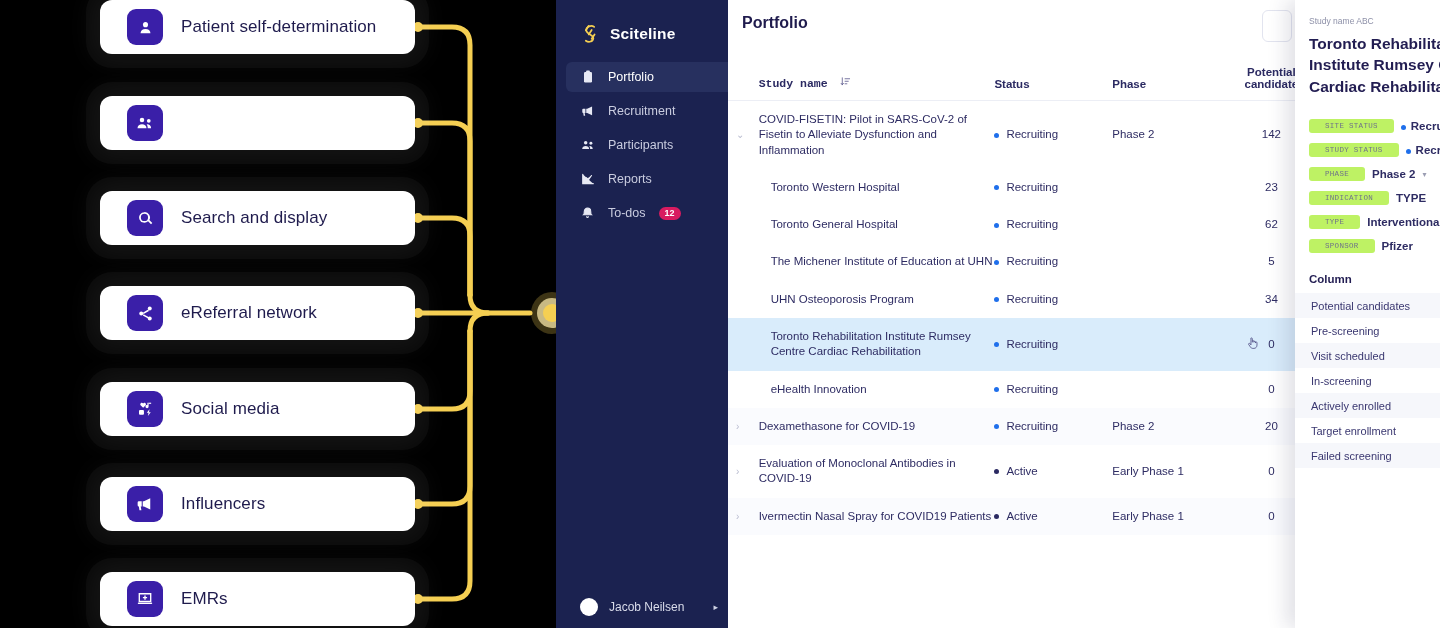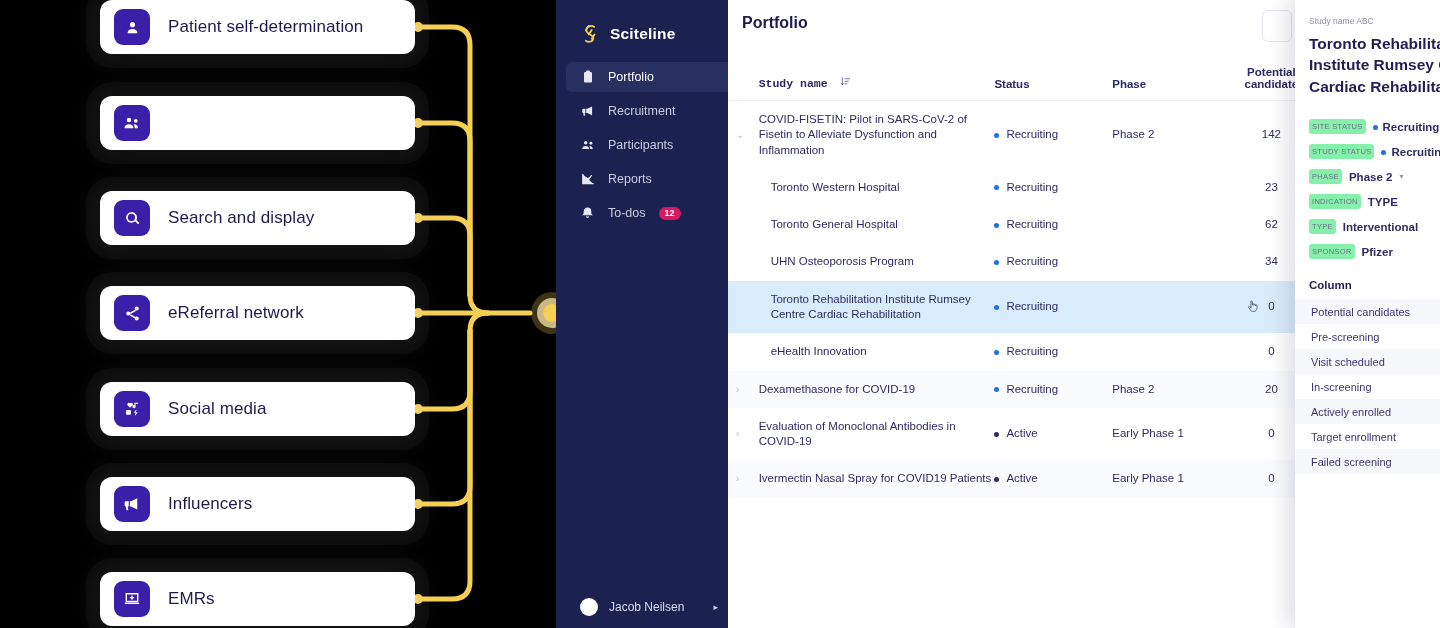--- a/index.html
+++ b/index.html
@@ -13,21 +13,21 @@
   
   .diagram {
     position: absolute; left: 0; top: 0; width: 556px; height: 628px;
     background: #000; overflow: hidden;
   }
   .diagram-svg { position: absolute; left: 0; top: 0; width: 556px; height: 628px; }
 
   .card {
     position: absolute; left: 100px; width: 315px; height: 54px;
     background: #fff; border-radius: 12px;
-    display: flex; align-items: center; gap: 18px; padding-left: 14px;
+    display: flex; align-items: center; gap: 18px; padding-left: 27px;
     box-shadow: 0 0 0 14px rgba(255,255,255,0.035),
                 0 0 26px 10px rgba(255,255,255,0.05);
   }
   .card-ico {
     width: 36px; height: 36px; border-radius: 9px; background: #3a1fa8;
     display: flex; align-items: center; justify-content: center; flex: 0 0 36px;
   }
   .card-ico svg { fill: #fff; }
   .card-label {
     font-size: 17px; color: #1f1b4d; letter-spacing: .1px; white-space: nowrap;
@@ -109,23 +109,24 @@
   .drawer {
     position: absolute; left: 1295px; top: 0; width: 170px; height: 628px;
     background: #fff; box-shadow: -9px 0 18px rgba(30,30,70,.13);
     padding: 16px 0 0 14px; overflow: hidden;
   }
   .dw-eyebrow { font-size: 8.5px; color: #8d90a8; margin-bottom: 7px; }
   .dw-title { font-size: 15.5px; font-weight: bold; color: #221d52; line-height: 1.38; white-space: nowrap; }
   .dw-meta { margin-top: 22px; }
   .dw-row { display: flex; align-items: center; gap: 7px; margin-bottom: 10px; white-space: nowrap; }
   .dw-key {
-    font-size: 7.5px; color: #6f7289; background: #86efac;
-    border-radius: 3px; padding: 3px 3px; letter-spacing: .3px;
+    font-size: 7.5px; color: #6f7289; background: #bef264;
+    border-radius: 3px; padding: 3px 16px; letter-spacing: .3px;
     text-transform: uppercase;
+    font-family: Liberation Mono, monospace;
   }
   .dw-val { font-size: 11.5px; color: #2e2c63; font-weight: bold; }
   .dw-val .dot { margin-right: 5px; }
   .dw-caret { color: #9a9db2; font-size: 8px; }
   .dw-cols { margin-top: 20px; }
   .dw-colhead { display: flex; justify-content: space-between; padding-right: 8px; margin-bottom: 8px; }
   .dw-colhead span { font-size: 11.5px; font-weight: bold; color: #221d52; }
   .dw-colrow {
     font-size: 11px; color: #3a3770; padding: 6.5px 0 6.5px 0; padding-left: 2px;
     margin-left: -14px; padding-left: 16px;
@@ -353,20 +354,28 @@
           <tr class="child">
             <td class="c-exp"><span class="chev"></span></td>
             <td class="c-name">Toronto General Hospital</td>
             <td class="c-stat"><span class="dot recruiting"></span><span>Recruiting</span></td>
             <td class="c-phase"></td>
             <td class="c-pot"><span>62</span></td>
             <td class="c-pre"></td>
           </tr>
           <tr class="child">
             <td class="c-exp"><span class="chev"></span></td>
+            <td class="c-name">The Michener Institute of Education at UHN</td>
+            <td class="c-stat"><span class="dot recruiting"></span><span>Recruiting</span></td>
+            <td class="c-phase"></td>
+            <td class="c-pot"><span>5</span></td>
+            <td class="c-pre"></td>
+          </tr>
+          <tr class="child">
+            <td class="c-exp"><span class="chev"></span></td>
             <td class="c-name">UHN Osteoporosis Program</td>
             <td class="c-stat"><span class="dot recruiting"></span><span>Recruiting</span></td>
             <td class="c-phase"></td>
             <td class="c-pot"><span>34</span></td>
             <td class="c-pre"></td>
           </tr>
           <tr class="row-sel child">
             <td class="c-exp"><span class="chev"></span></td>
             <td class="c-name">Toronto Rehabilitation Institute Rumsey Centre Cardiac Rehabilitation</td>
             <td class="c-stat"><span class="dot recruiting"></span><span>Recruiting</span></td>

